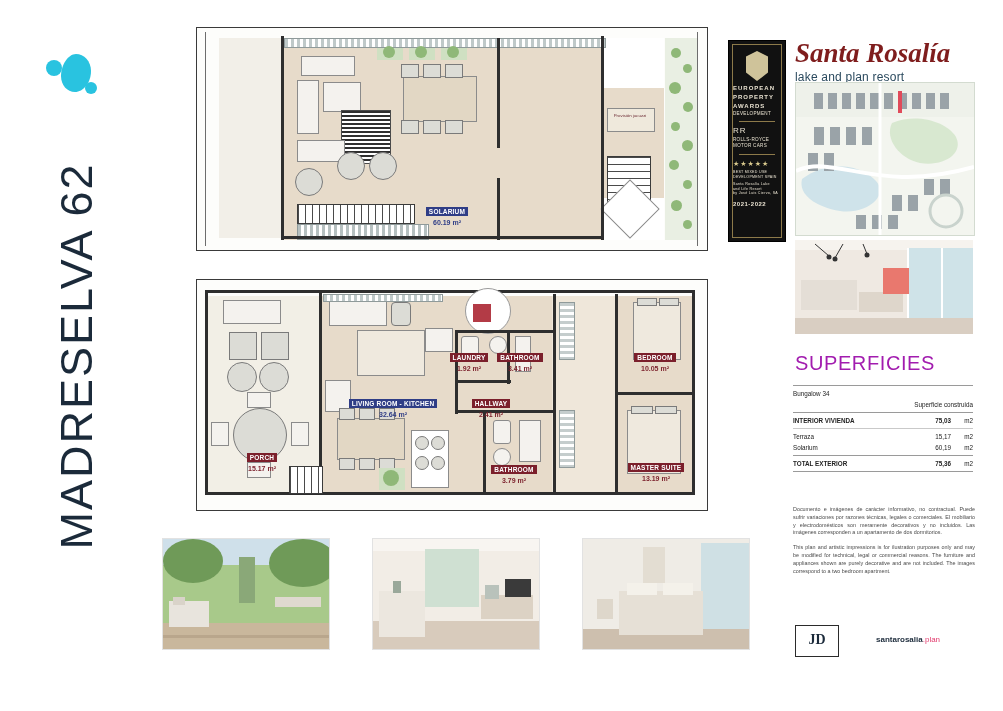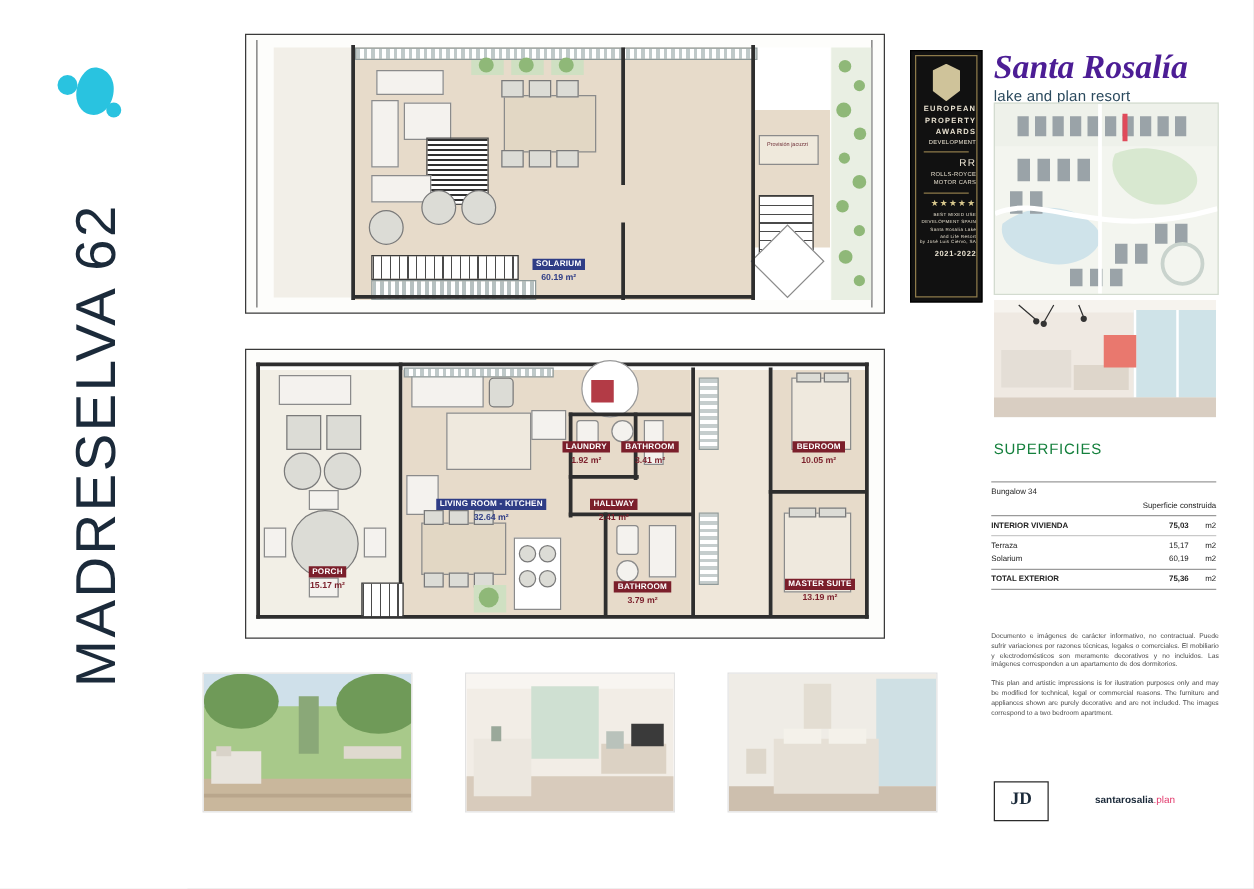--- a/index.html
+++ b/index.html
@@ -36,36 +36,36 @@
 
   .roomlbl{position:absolute;text-align:center;line-height:1.15;}
   .roomlbl .nm{font-size:6.5px;font-weight:bold;color:#ffffff;background:#7b1f2b;padding:1px 3px;display:inline-block;letter-spacing:.2px;}
   .roomlbl .ar{font-size:7px;font-weight:bold;color:#7b1f2b;display:block;margin-top:1px;}
   .roomlbl.blue .nm{background:#2f3d86;}
   .roomlbl.blue .ar{color:#2f3d86;}
 
   
   .awards{position:absolute;left:728px;top:40px;width:56px;height:200px;background:#111;border:1px solid #000;}
   .awards .inner{position:absolute;left:3px;top:3px;right:3px;bottom:3px;border:1px solid #8d7a4a;color:#e8e1d0;
-      text-align:right;font-size:4.6px;line-height:1.35;padding-top:4px;box-sizing:border-box;letter-spacing:.3px;}
+      text-align:left;font-size:4.6px;line-height:1.35;padding-top:4px;box-sizing:border-box;letter-spacing:.3px;}
   .awards .crest{width:22px;height:30px;margin:2px auto 3px;background:#cfc39a;
       clip-path:polygon(50% 0,100% 18%,100% 72%,50% 100%,0 72%,0 18%);}
   .awards .big{font-size:6px;font-weight:bold;letter-spacing:1px;margin:1px 0;}
   .awards .rule{height:1px;background:#8d7a4a;margin:4px 6px;}
   .awards .stars{color:#d9c98e;font-size:7px;letter-spacing:1px;}
   .awards .yr{font-size:6px;font-weight:bold;margin-top:4px;letter-spacing:.5px;}
 
   .brand{position:absolute;left:795px;top:40px;width:175px;}
-  .brand .b1{font-family:"Liberation Serif", serif;font-size:27px;color:#4c1d95;font-style:italic;font-weight:bold;line-height:1;}
+  .brand .b1{font-family:"Liberation Serif", serif;font-size:27px;color:#7f1d1d;font-style:italic;font-weight:bold;line-height:1;}
   .brand .b2{font-size:12px;color:#2b4a5e;margin-top:3px;letter-spacing:.2px;}
 
   .sitemap{position:absolute;left:795px;top:82px;width:178px;height:152px;background:#eef3ea;border:1px solid #d3dbd0;overflow:hidden;}
   .render{position:absolute;left:795px;top:240px;width:178px;height:94px;overflow:hidden;}
 
-  .sup-title{position:absolute;left:795px;top:352px;font-size:12px;color:#15803d;letter-spacing:.6px;}
+  .sup-title{position:absolute;left:795px;top:352px;font-size:20px;color:#a21caf;letter-spacing:.6px;}
   .tbl{position:absolute;left:793px;top:383px;width:180px;font-size:6.3px;color:#222;}
   .tbl .r{display:flex;justify-content:space-between;padding:2px 0;}
   .tbl .r .c1{flex:1;}
   .tbl .r .c2{width:30px;text-align:right;}
   .tbl .r .c3{width:22px;text-align:right;}
   .tbl .hr{height:1px;background:#9a9a9a;margin:2px 0;}
   .tbl .hr.thin{background:#c9c9c9;}
   .tbl .bold{font-weight:bold;}
   .tbl .rightonly{text-align:right;display:block;padding:2px 0;}
 

